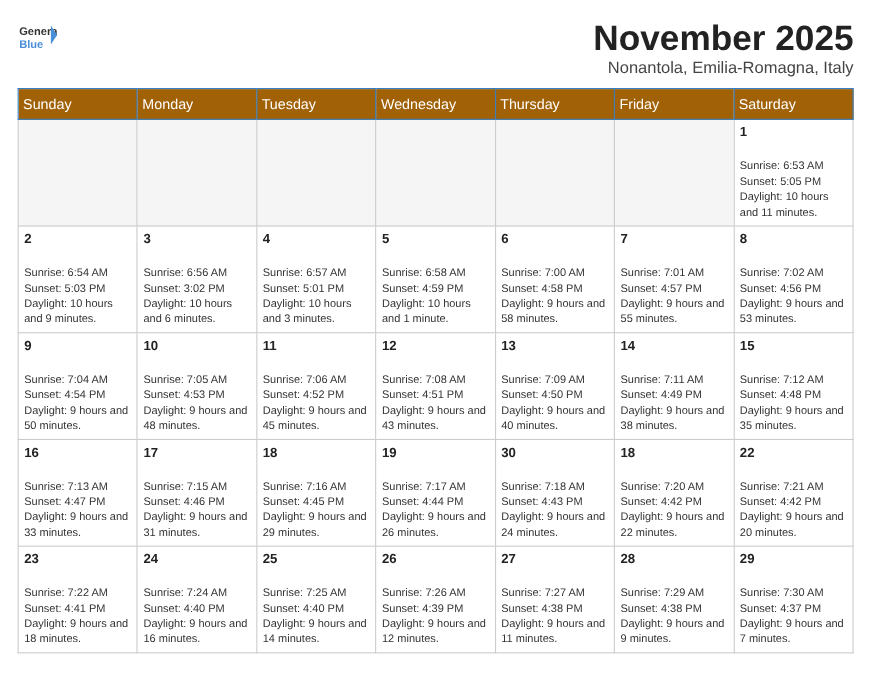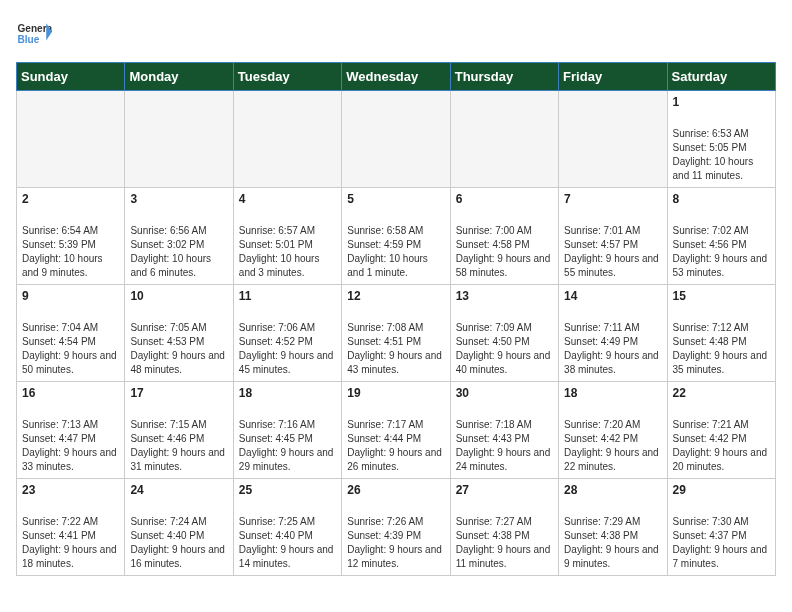--- a/index.html
+++ b/index.html
@@ -36,24 +36,24 @@
     .subtitle {
       font-size: 15px;
       color: #444;
     }
     .calendar {
       width: 100%;
       border-collapse: collapse;
       border: 1px solid #ccc;
     }
     .calendar th {
-      background-color: #14532d;
+      background-color: #a16207;
       color: #fff;
       font-size: 13px;
-      font-weight: bold;
+      font-weight: normal;
       padding: 6px 4px;
       text-align: left;
       border: 1px solid #3a7fc1;
     }
     .calendar td {
       vertical-align: top;
       border: 1px solid #ccc;
       padding: 4px 5px;
       font-size: 10.5px;
       color: #333;
@@ -83,20 +83,24 @@
 </head>
 <body>
 
 <div class="header-area">
   <div class="logo">
     <svg class="logo-icon" viewBox="0 0 50 50">
       <text x="2" y="22" font-size="14" font-weight="bold" fill="#333">General</text>
       <text x="2" y="38" font-size="14" font-weight="bold" fill="#4a90d9">Blue</text>
       <polygon points="42,10 50,22 42,34" fill="#4a90d9"></polygon>
     </svg>
+  </div>
+  <div class="title-block">
+    <div class="month-title">November 2025</div>
+    <div class="subtitle">Nonantola, Emilia-Romagna, Italy</div>
   </div>
 </div>
 
 <table class="calendar">
   <thead>
     <tr>
     <th>Sunday</th>
         <th>Monday</th>
         <th>Tuesday</th>
         <th>Wednesday</th>
@@ -117,21 +121,21 @@
           <div class="day-number">1</div>
           <div class="day-info">Sunrise: 6:53 AM
 Sunset: 5:05 PM
 Daylight: 10 hours and 11 minutes.</div>
         </td>
       </tr>
       <tr>
         <td>
           <div class="day-number">2</div>
           <div class="day-info">Sunrise: 6:54 AM
-Sunset: 5:39 PM
+Sunset: 5:03 PM
 Daylight: 10 hours and 9 minutes.</div>
         </td>
         <td>
           <div class="day-number">3</div>
           <div class="day-info">Sunrise: 6:56 AM
 Sunset: 3:02 PM
 Daylight: 10 hours and 6 minutes.</div>
         </td>
         <td>
           <div class="day-number">4</div>

